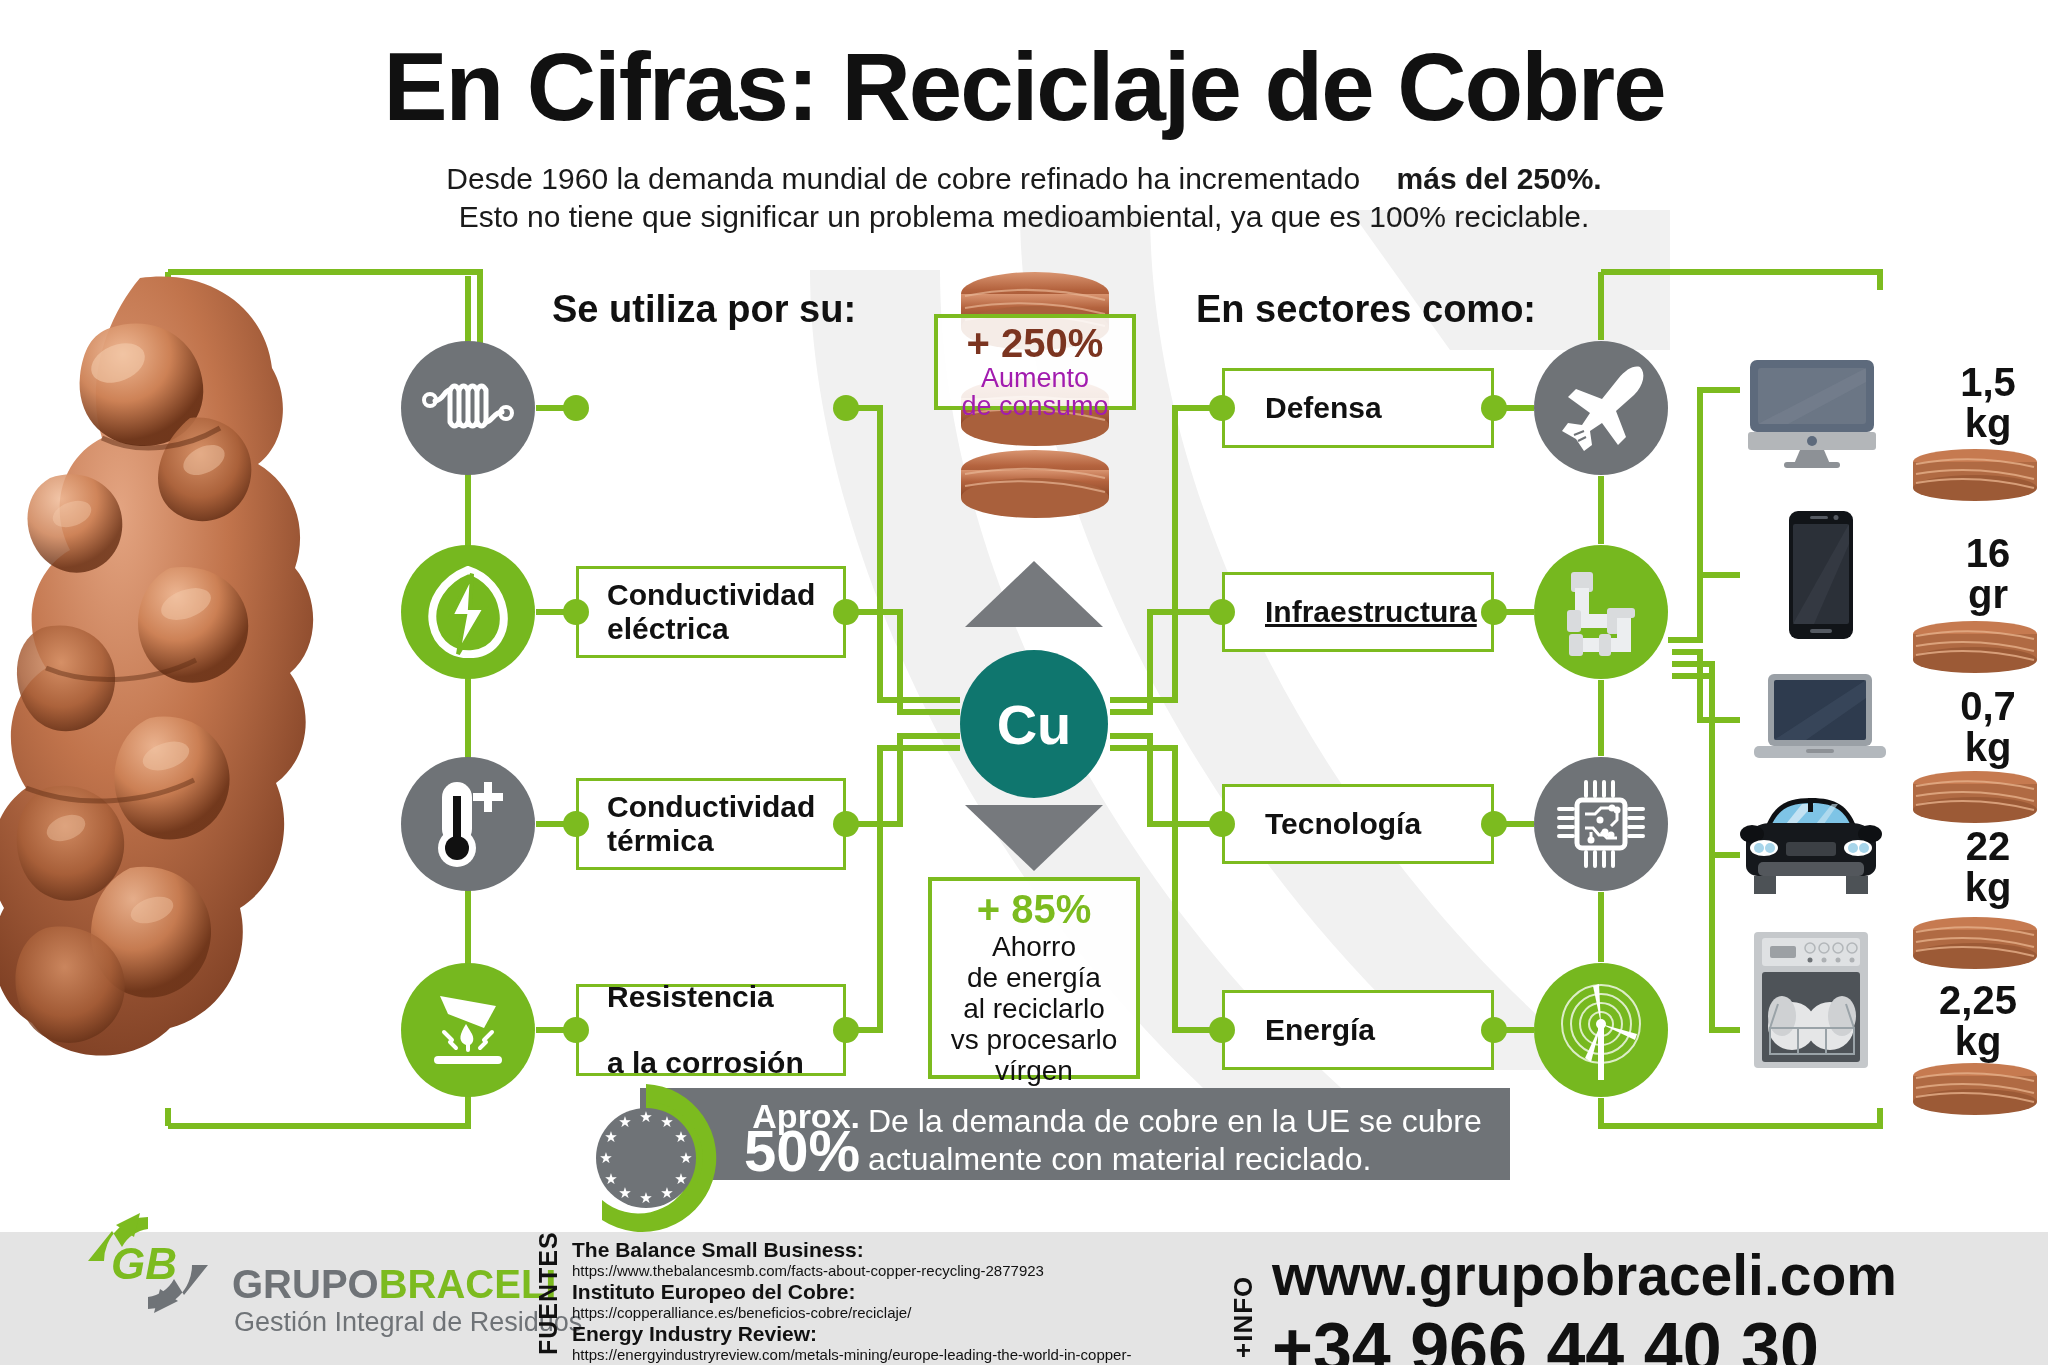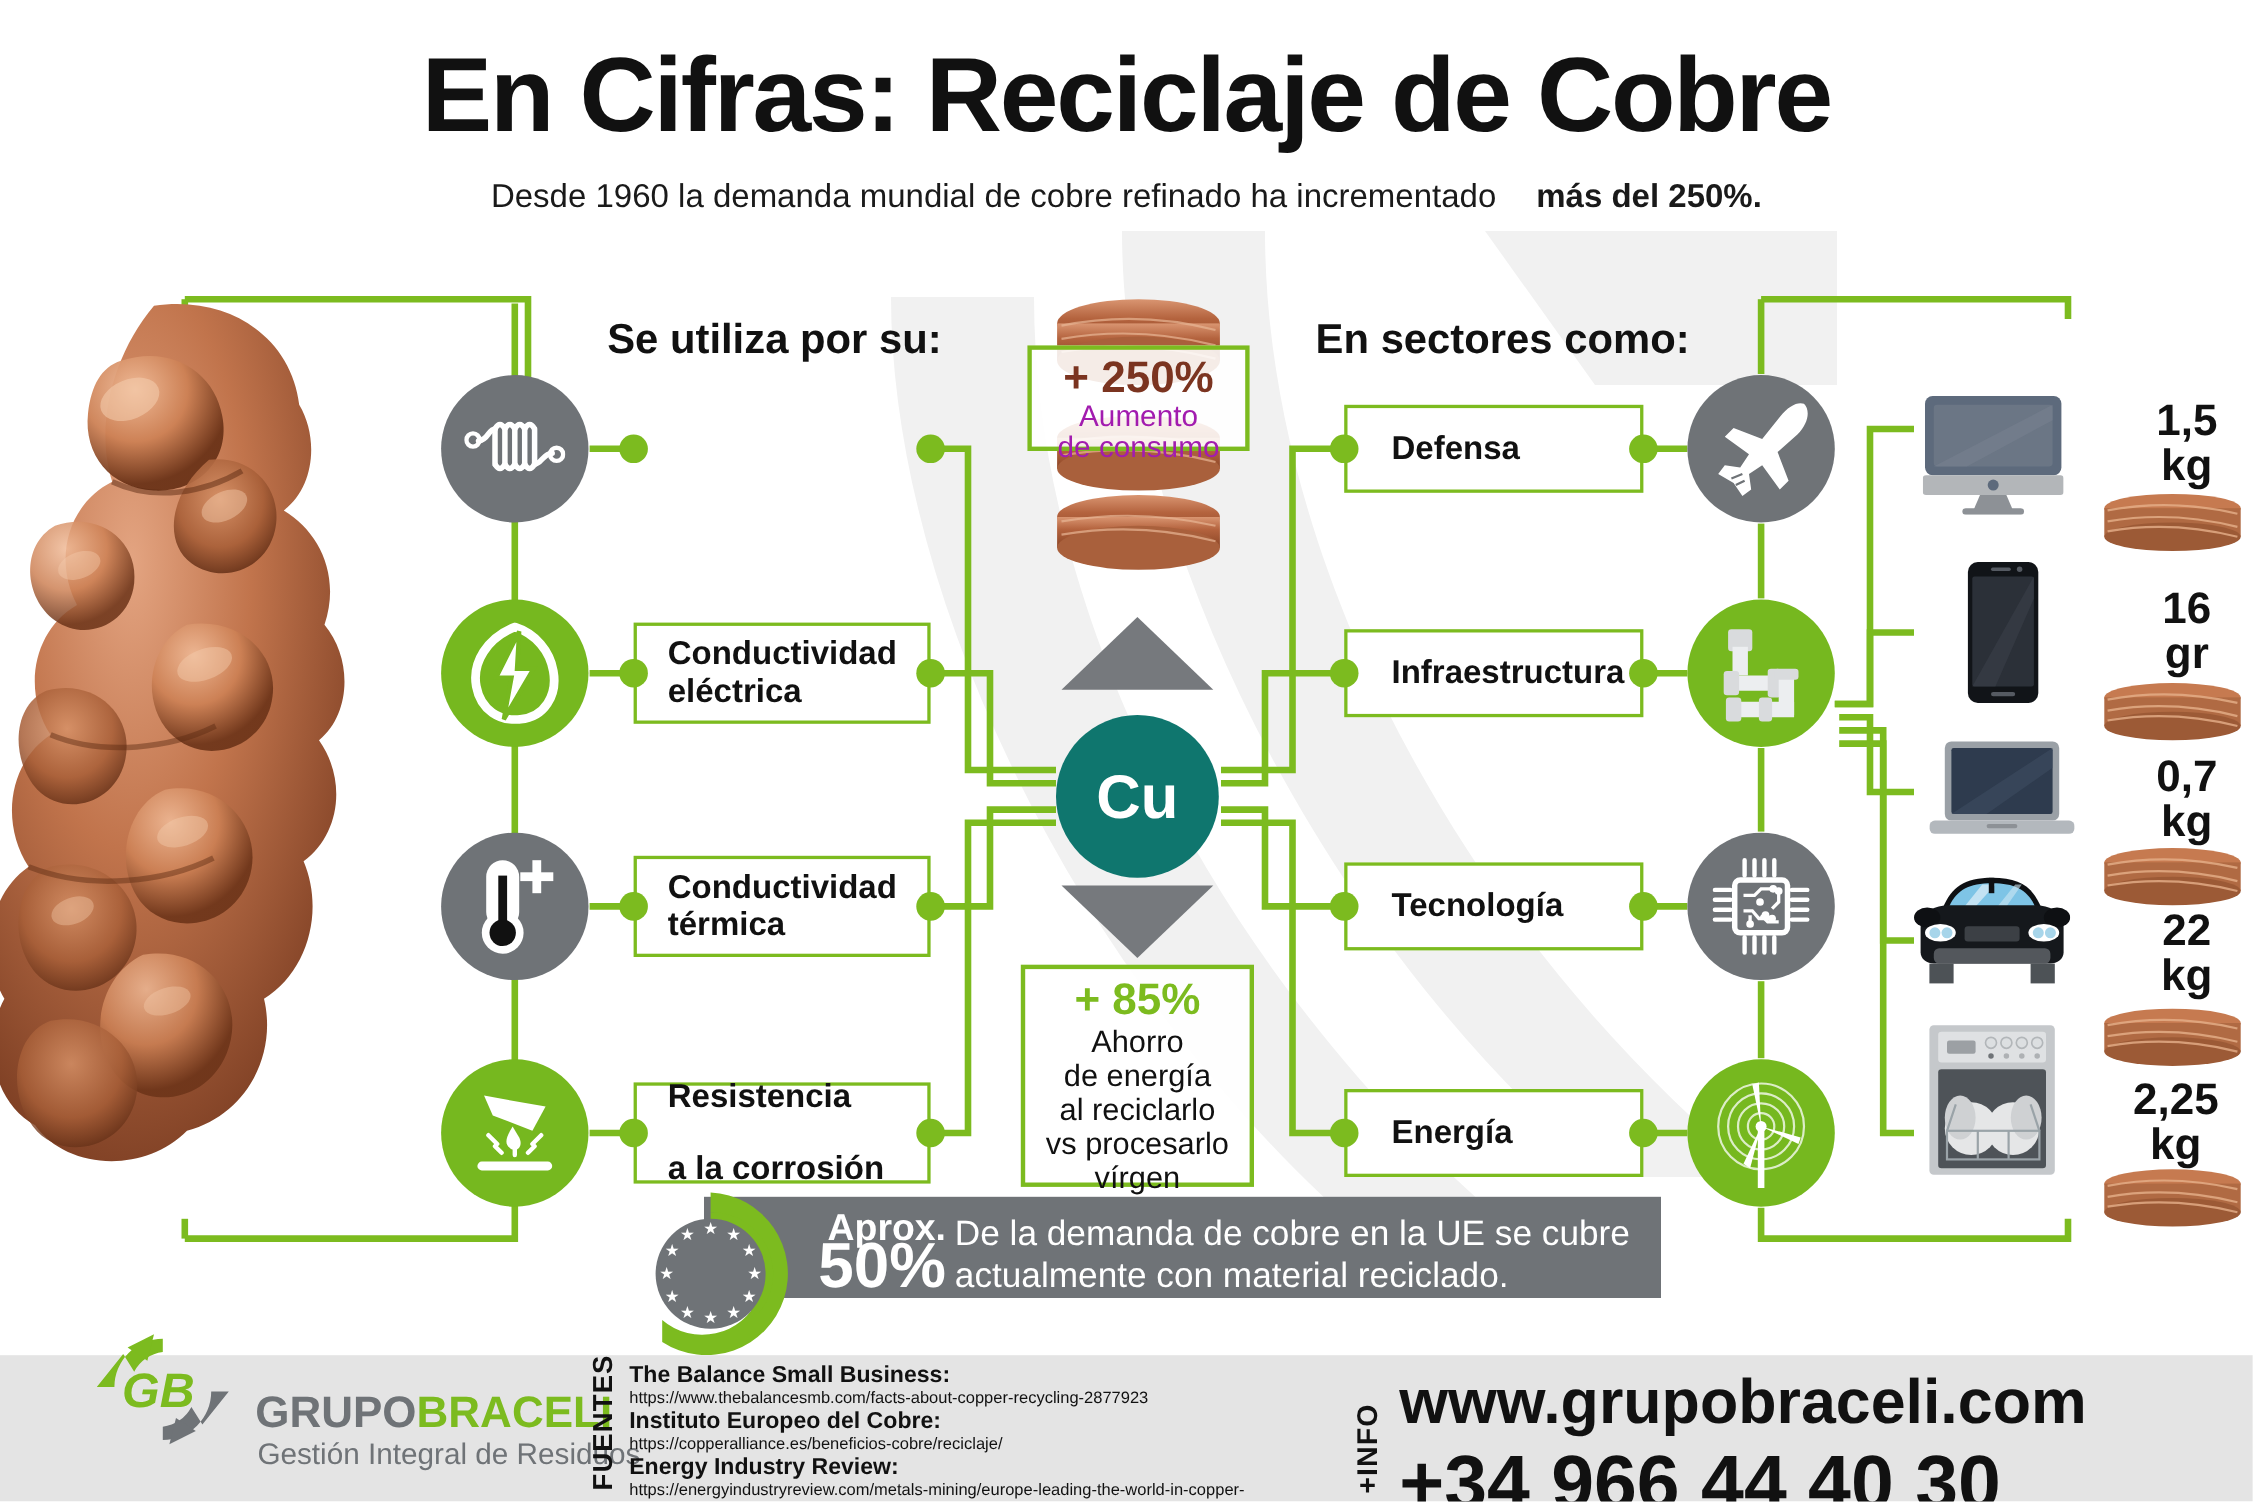--- a/index.html
+++ b/index.html
@@ -166,20 +166,21 @@
     <svg width="980" height="1020" viewBox="0 0 980 1020">
       <path d="M120 120 C 120 400, 300 760, 560 980 L 700 980 C 430 760, 250 420, 250 120 Z" fill="#f1f1f1"></path>
       <path d="M330 60 C 330 340, 510 700, 770 920 L 910 920 C 640 700, 460 360, 460 60 Z" fill="#f1f1f1"></path>
       <path d="M660 60 L 980 60 L 980 200 L 760 200 Z" fill="#f1f1f1"></path>
     </svg>
   </div>
 
   <div class="title">En Cifras: Reciclaje de Cobre</div>
   <div class="sub">
     <div><span>Desde 1960 la demanda mundial de cobre refinado ha incrementado </span><b>más del 250%.</b></div>
+    <div>Esto no tiene que significar un problema medioambiental, ya que es 100% reciclable.</div>
   </div>
 
   <div class="nugget">
     <svg width="420" height="820" viewBox="0 0 420 820">
       <defs>
         <radialGradient id="cg1" cx="40%" cy="30%" r="75%">
           <stop offset="0%" stop-color="#e3a481"></stop>
           <stop offset="45%" stop-color="#c1744c"></stop>
           <stop offset="100%" stop-color="#7b3d22"></stop>
         </radialGradient>
@@ -355,21 +356,21 @@
   </div>
   <div class="dot" style="left:563px; top:1017px;"></div>
   <div class="dot" style="left:833px; top:1017px;"></div>
 
   <div class="labelbox r" style="left:1222px; top:368px; width:272px; height:80px;">
     <span>Defensa</span>
   </div>
   <div class="dot" style="left:1209px; top:395px;"></div>
   <div class="dot" style="left:1481px; top:395px;"></div>
 
-  <div class="labelbox r" style="left:1222px; top:572px; width:272px; height:80px;">
+  <div class="labelbox r" style="left:1222px; top:572px; width:272px; height:80px;text-decoration:underline;">
     <span>Infraestructura</span>
   </div>
   <div class="dot" style="left:1209px; top:599px;"></div>
   <div class="dot" style="left:1481px; top:599px;"></div>
 
   <div class="labelbox r" style="left:1222px; top:784px; width:272px; height:80px;">
     <span>Tecnología</span>
   </div>
   <div class="dot" style="left:1209px; top:811px;"></div>
   <div class="dot" style="left:1481px; top:811px;"></div>

